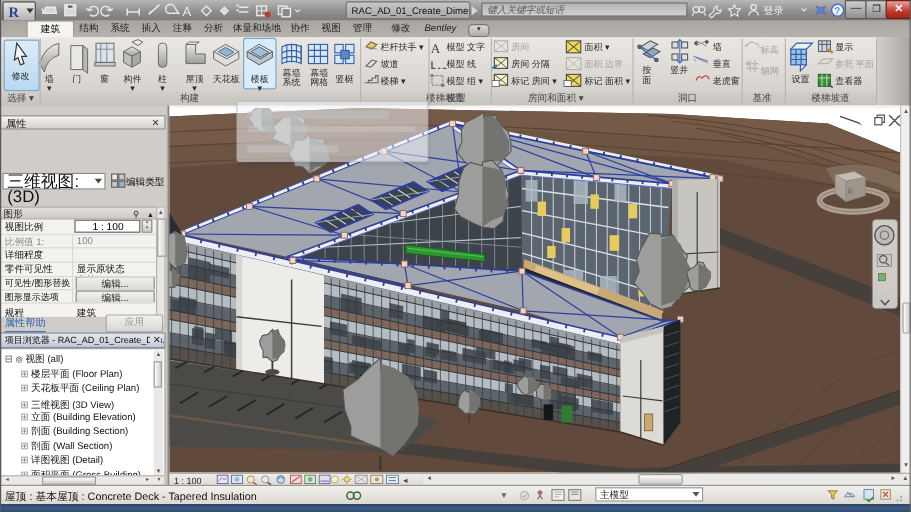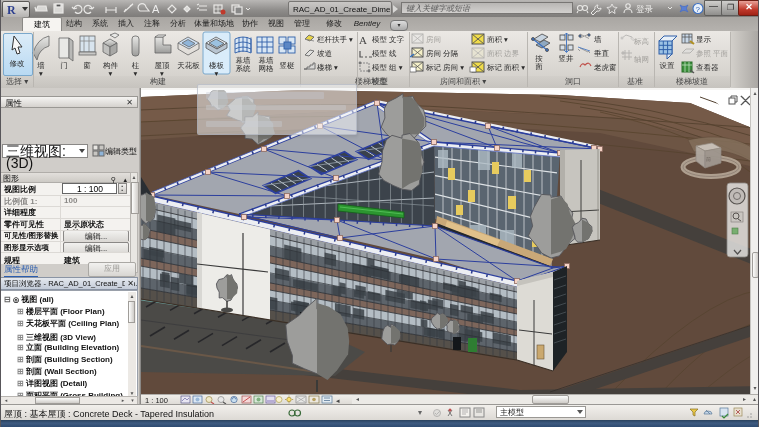--- a/index.html
+++ b/index.html
@@ -15,21 +15,21 @@
 .psep{position:absolute;top:32px;height:55px;width:1px;background:#b9b6b1;}
 .icolabel{position:absolute;font-size:7.5px;color:#2b2b2b;text-align:center;line-height:8px;}
 .smlabel{position:absolute;font-size:7.5px;color:#2b2b2b;line-height:9px;white-space:nowrap;}
 .smlabel.gray{color:#a3a19d;}
 #leftpanel{left:0;top:88px;width:152px;height:316px;background:#d0cdc9;}
 #statusbar{left:0;top:404px;width:759px;height:16px;background:linear-gradient(#f2f0ec,#dbd8d3);border-top:1px solid #9a9895;}
 #bluestrip{left:0;top:420px;width:759px;height:7px;background:linear-gradient(#28415d,#3d5a80 45%,#2d4a70);}
 #viewport{left:141px;top:88px;width:609px;height:306px;background:#fff;overflow:hidden;}
 #vscroll{left:750px;top:88px;width:9px;height:306px;background:#f0efed;border-left:1px solid #c6c4c0;box-sizing:border-box;}
 #hrow{left:141px;top:394px;width:618px;height:10px;background:#eceae7;border-top:1px solid #b0aeaa;box-sizing:border-box;}
-.row{position:absolute;font-size:8px;white-space:nowrap;font-weight:bold;}
+.row{position:absolute;font-size:8px;white-space:nowrap;}
 .btn-edit{position:absolute;background:linear-gradient(#f2f1ef,#d8d6d2);border:1px solid #8a8886;border-radius:2px;font-size:8px;text-align:center;color:#222;}
 </style>
 </head>
 <body>
 <div id="titlebar" class="abs">
 
  <div style="position:absolute;left:2px;top:1px;width:26px;height:15px;background:linear-gradient(#e8e7e5,#b5b3b1);border:1px solid #5a5856;border-radius:2px;">
    <div style="position:absolute;left:4px;top:1px;font-size:12px;font-weight:bold;color:#2c3f8f;font-family:'Liberation Serif',serif;">R</div>
    <div style="position:absolute;right:1px;top:5px;width:0;height:0;border-left:3px solid transparent;border-right:3px solid transparent;border-top:4px solid #333;"></div>
  </div>

